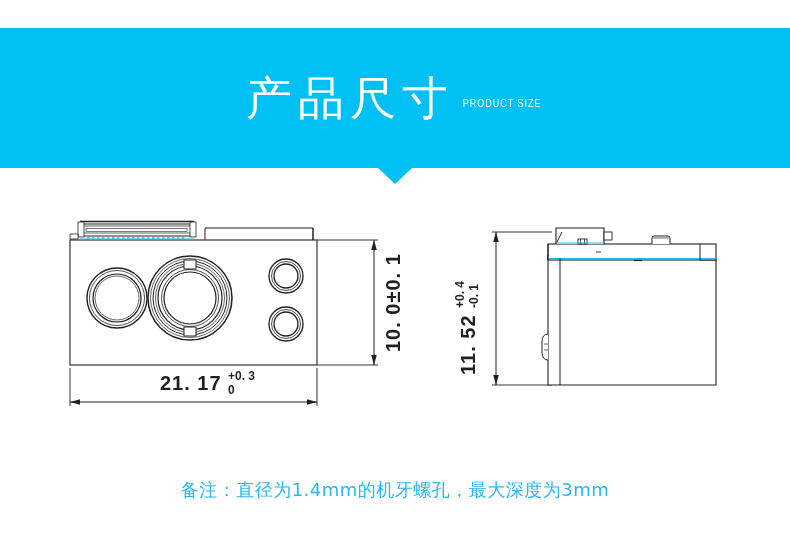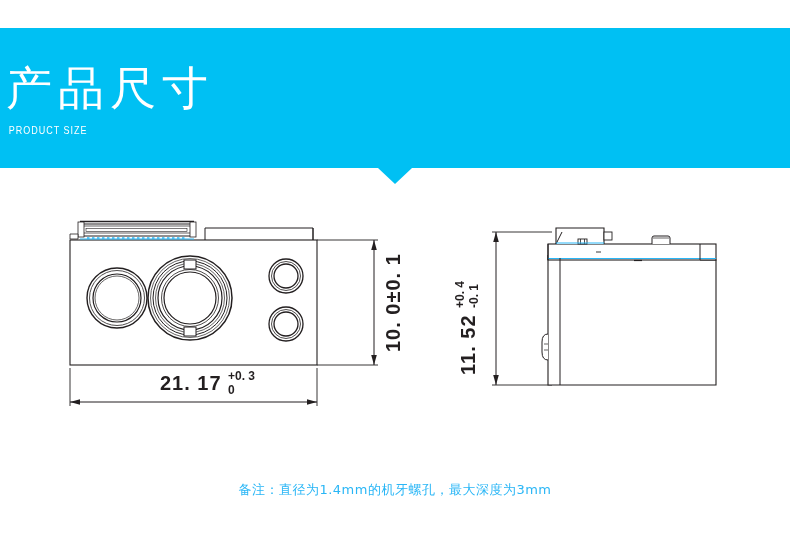--- a/index.html
+++ b/index.html
@@ -10,21 +10,21 @@
   }
   #page{position:relative;width:790px;height:537px;}
 
   
   .banner{
     position:absolute;left:0;top:28px;width:790px;height:140px;
     background:#00c0f3;
   }
   .banner-inner{
     position:absolute;left:0;top:0;width:790px;height:140px;
-    display:flex;flex-direction:column;align-items:flex-start;justify-content:center;
+    display:flex;align-items:center;justify-content:center;
   }
   .banner-title{
     color:#ffffff;font-size:46px;line-height:54px;letter-spacing:6px;
     font-weight:400;font-family:"DejaVu Sans","Liberation Sans",sans-serif;
     text-indent:6px;
   }
   .banner-sub{
     color:#ffffff;font-size:11px;letter-spacing:1.2px;margin-top:9px;
     font-family:"Liberation Sans",sans-serif;transform:scaleX(.82);
   }
@@ -39,21 +39,21 @@
   .svg-wrap{position:absolute;left:0;top:0;width:790px;height:260px;}
 
   
   .notes{
     position:absolute;left:0;top:478px;width:790px;text-align:center;
   }
   .note-line{
     color:#29b6f6;font-size:14px;line-height:23px;letter-spacing:.5px;
     font-family:"DejaVu Sans","Liberation Sans",sans-serif;white-space:nowrap;
   }
-  .note-line.note2{font-size:13px;}
+  .note-line.note2{font-size:18px;}
 
   
   text{font-family:"Liberation Sans","DejaVu Sans",sans-serif;}
 </style>
 </head>
 <body>
 
 <div id="page">
 
   <div class="banner">

